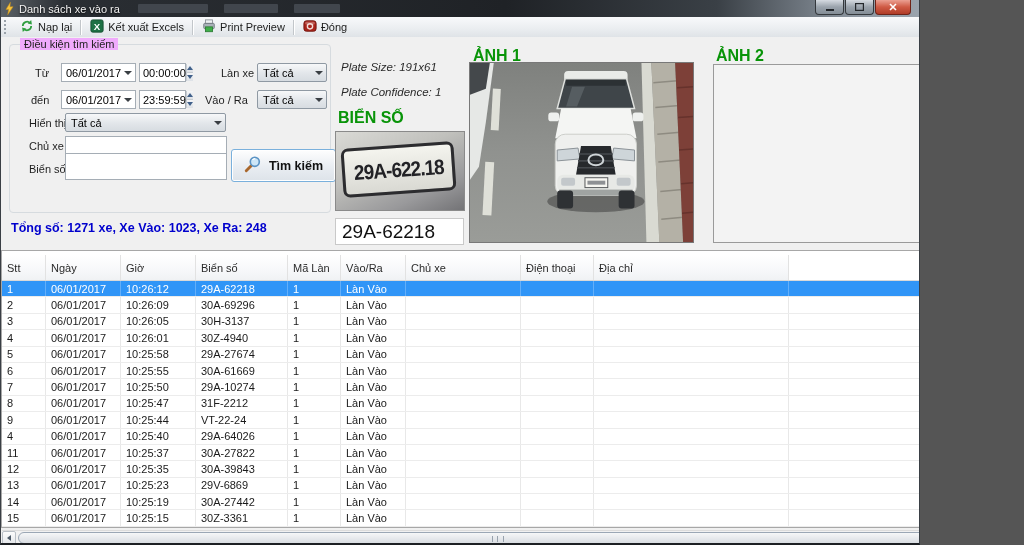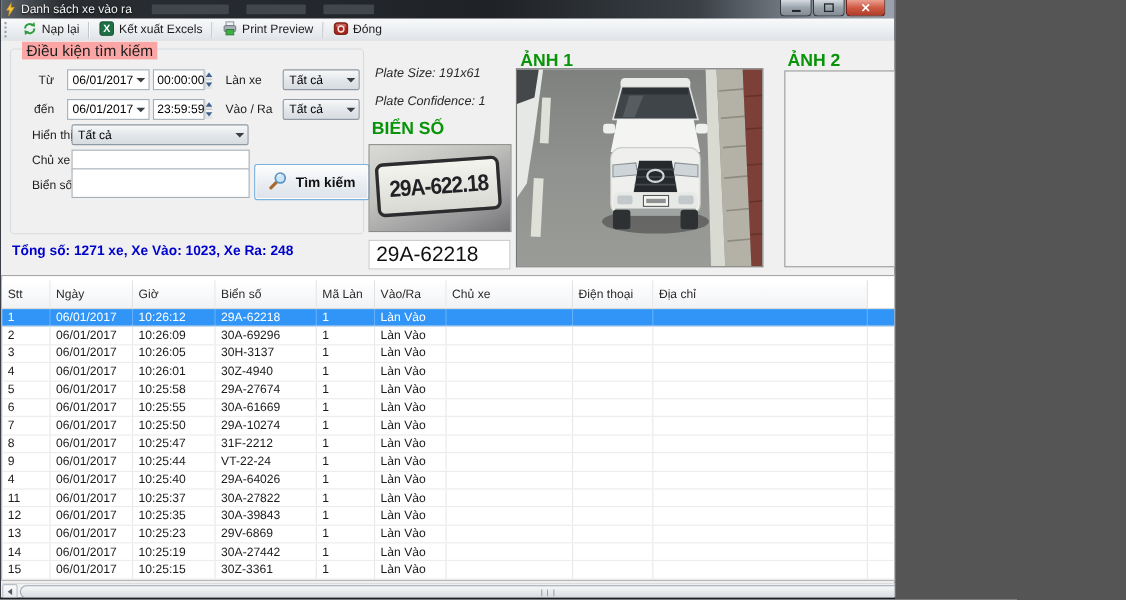--- a/index.html
+++ b/index.html
@@ -1,16 +1,16 @@
 <!DOCTYPE html>
 <html><head>
 <meta charset="utf-8">
 <style>
   html,body{margin:0;padding:0;background:#555;font-family:"Liberation Sans",sans-serif;}
-  .window{position:relative;width:814px;height:545px;background:#f0f0f0;overflow:hidden;
+  .window{position:relative;width:920px;height:545px;background:#f0f0f0;overflow:hidden;
           box-sizing:border-box;border-left:1px solid #3a3f45;border-right:1px solid #3a3f45;border-bottom:2px solid #1d2024;}
   
   .titlebar{position:absolute;left:0;top:0;width:100%;height:17px;
     background:linear-gradient(90deg,#5a6167 0,#2a2e33 7%,#1f2226 55%,#3a4046 78%,#8d96a0 93%,#9aa3ad 100%);
     display:flex;align-items:center;color:#f2f2f2;font-size:11px;}
   .titlebar .app-ico{margin:0 5px 0 4px;display:flex;}
   .titlebar .ttl{white-space:nowrap;text-shadow:0 1px 2px #000;}
   .redact{height:9px;background:#41464d;border-radius:1px;display:inline-block;}
   .winbtns{position:absolute;right:8px;top:0;display:flex;gap:1px;}
   .wbtn{width:27px;height:14px;border:1px solid #34383c;border-top:none;border-radius:0 0 4px 4px;
@@ -20,21 +20,21 @@
   
   .toolbar{position:absolute;left:0;top:17px;width:100%;height:20px;
     background:linear-gradient(#f8f9fb,#eaedf0 60%,#dfe3e7);border-bottom:1px solid #c9c9c9;
     display:flex;align-items:center;font-size:11px;color:#1c1c1c;}
   .tgrip{width:3px;height:14px;margin:0 5px 0 3px;border-left:2px dotted #9aa2aa;}
   .titem{display:flex;align-items:center;gap:4px;padding:1px 6px;cursor:default;}
   .tsep{width:1px;height:15px;background:#c2c6ca;border-right:1px solid #fff;margin:0 2px;}
   
   .content{position:absolute;left:0;top:37px;width:1022px;height:506px;background:#f0f0f0;}
   .gbox{position:absolute;left:8px;top:7px;width:320px;height:167px;border:1px solid #d6dbdf;border-radius:4px;}
-  .gbox .legend{position:absolute;left:10px;top:-7px;background:#fca5a5;padding:0 4px;font-size:14px;color:#1e1e1e;}
+  .gbox .legend{position:absolute;left:10px;top:-7px;background:#f0abfc;padding:0 4px;font-size:11px;color:#1e1e1e;}
   .flabel{position:absolute;font-size:11px;color:#1e1e1e;white-space:nowrap;}
   .combo-white{position:absolute;height:19px;background:#fff;border:1px solid #a5adb5;box-sizing:border-box;
     display:flex;align-items:center;font-size:11px;padding-left:4px;}
   .combo-white .arr,.combo-gray .arr{margin-left:auto;width:14px;display:flex;justify-content:center;}
   .tri-dn{width:0;height:0;border-left:4px solid transparent;border-right:4px solid transparent;border-top:4px solid #3a3f44;}
   .combo-gray{position:absolute;height:19px;box-sizing:border-box;border:1px solid #8f99a3;border-radius:2px;
     background:linear-gradient(#f7f8f9,#e2e6ea 55%,#d7dce1);display:flex;align-items:center;font-size:11px;padding-left:5px;}
   .spin{position:absolute;height:19px;background:#fff;border:1px solid #a5adb5;box-sizing:border-box;
     display:flex;align-items:center;font-size:11px;padding-left:3px;}
   .spin .btns{margin-left:auto;width:13px;height:100%;display:flex;flex-direction:column;border-left:1px solid #c7ccd1;}
@@ -187,21 +187,21 @@
       <span>00:00:00</span>
       <span class="btns">
         <span class="sb">
             <span class="tri-up-s"></span>
           </span>
         <span class="sb">
             <span class="tri-dn-s"></span>
           </span>
       </span>
     </div>
-    <span class="flabel" style="left:204px;top:30px">Làn xe</span>
+    <span class="flabel" style="left:220px;top:30px">Làn xe</span>
     <div class="combo-gray" style="left:256px;top:26px;width:70px">
       <span>Tất cả</span>
       <span class="arr">
           <span class="tri-dn"></span>
         </span>
     </div>
 
     <span class="flabel" style="left:30px;top:57px">đến</span>
     <div class="combo-white" style="left:60px;top:53px;width:75px">
       <span>06/01/2017</span>

